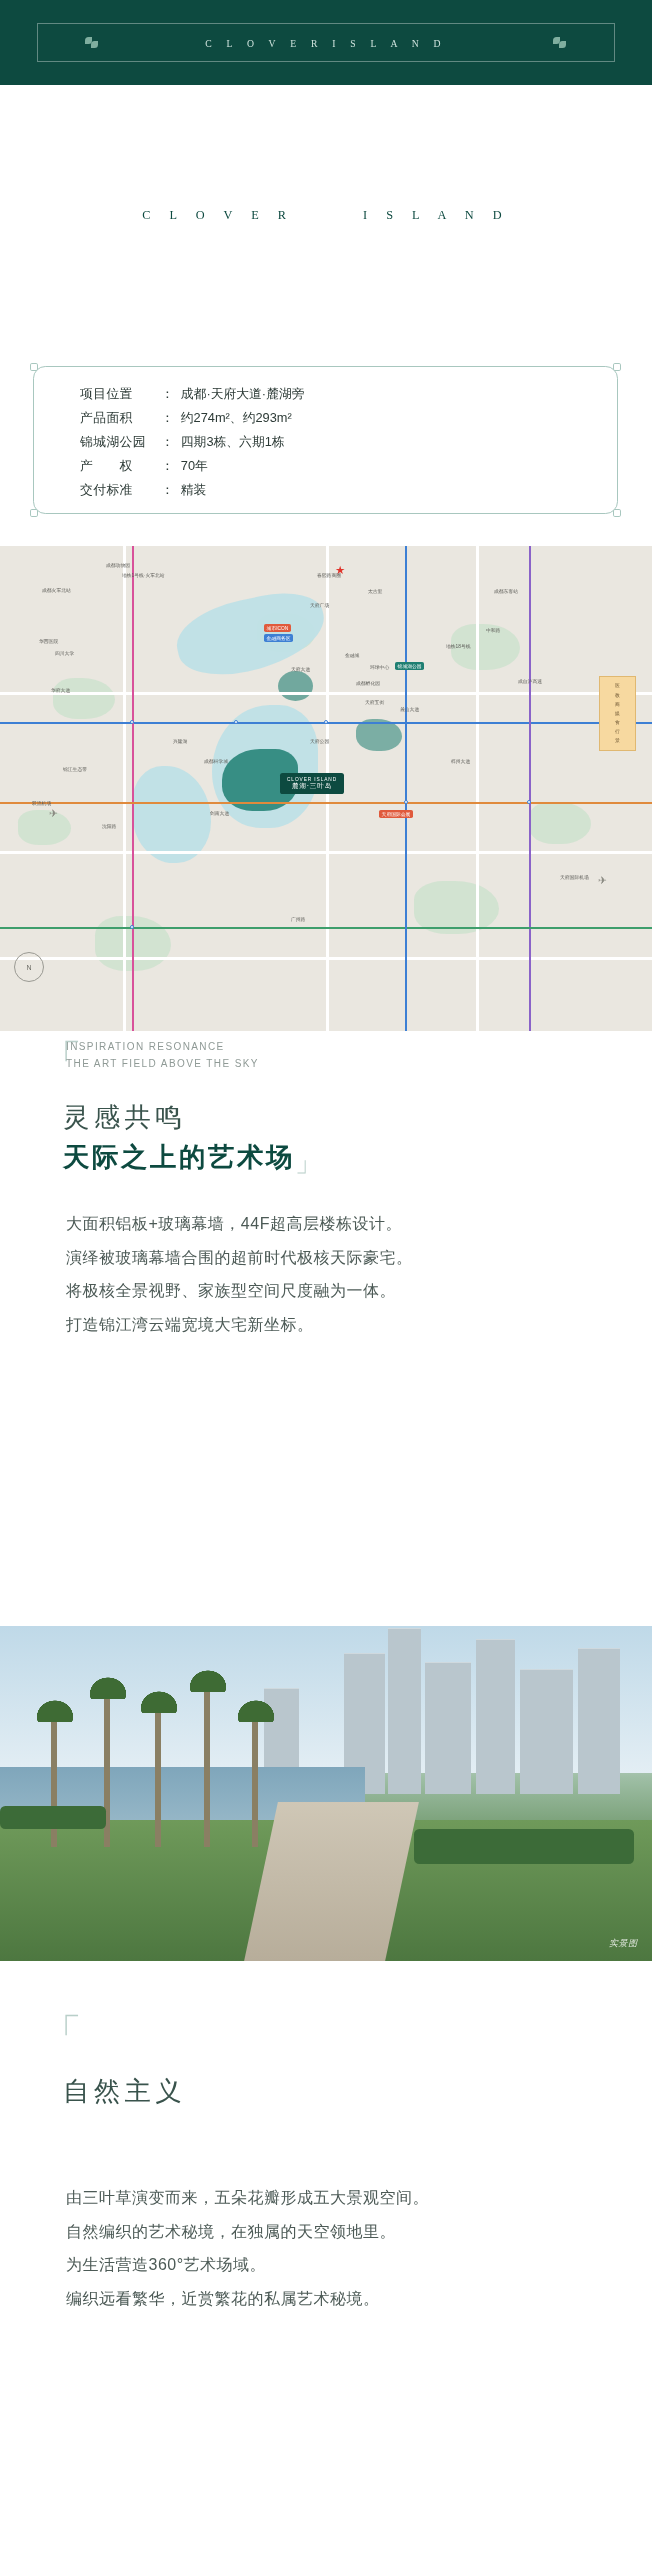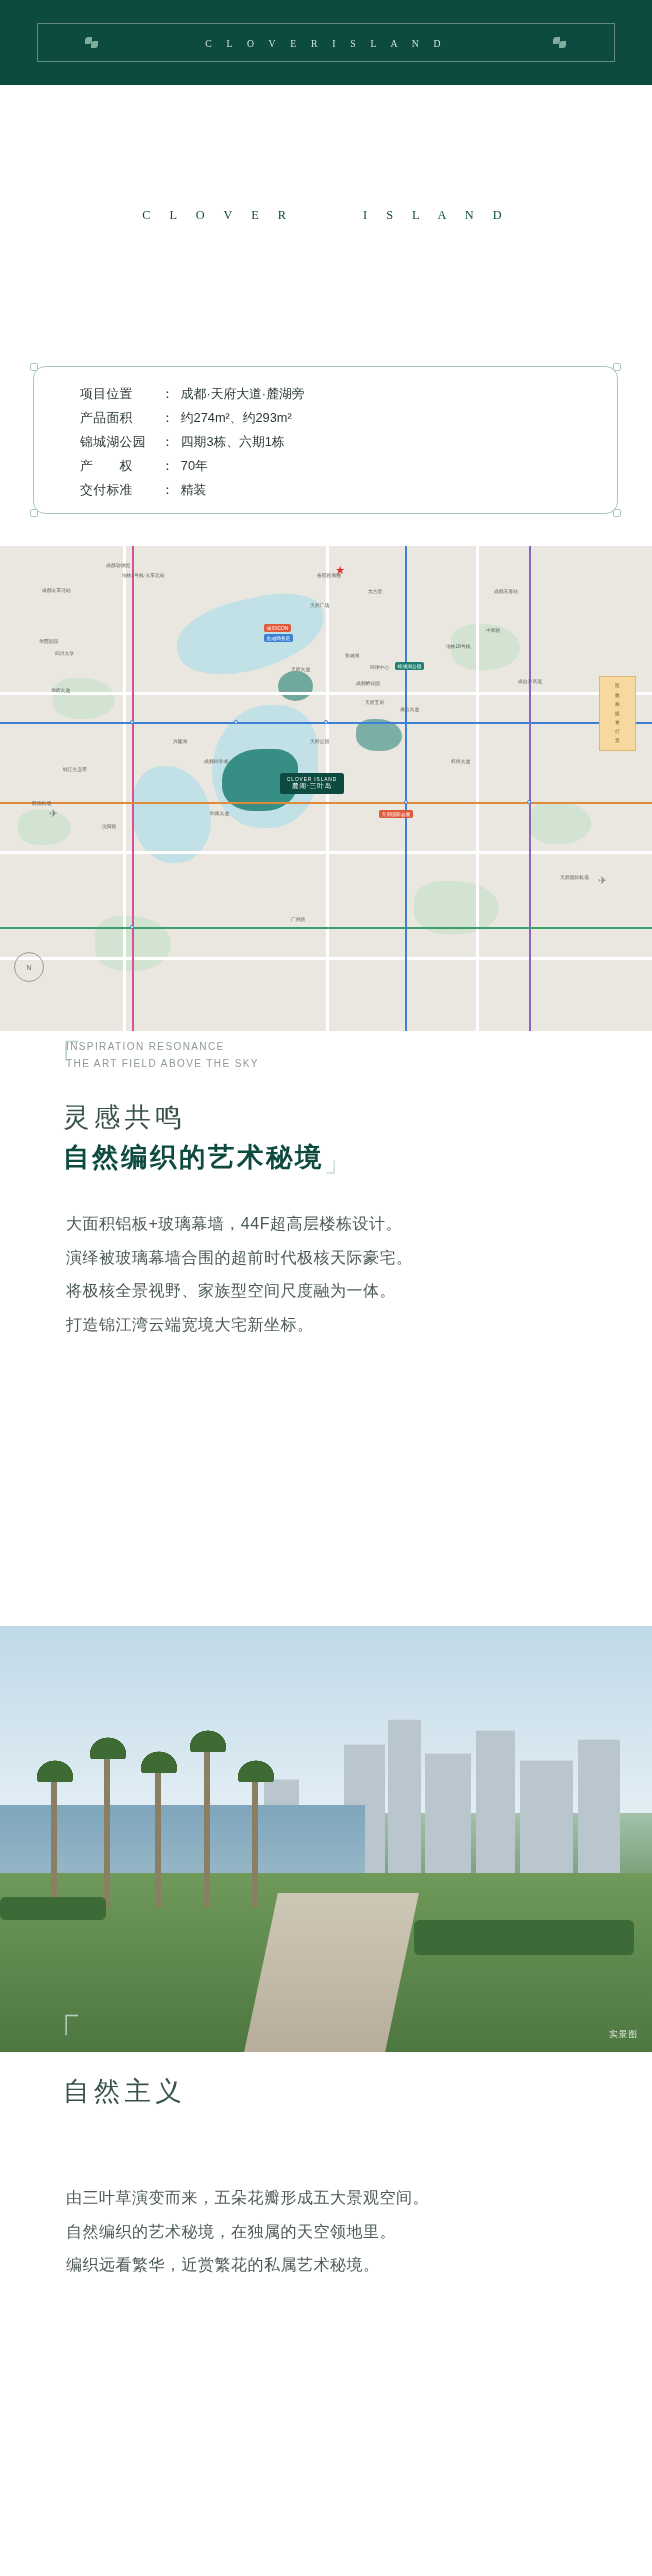--- a/index.html
+++ b/index.html
@@ -309,23 +309,24 @@
     left: 66px;
     font-size: 16px;
     line-height: 2.1;
     color: #4c5a56;
     letter-spacing: 0.5px;
   }
 
   
   .photo {
     position: absolute;
-    left: 0; width: 652px; height: 426px;
+    left: 0; width: 652px; height: 335px;
     overflow: hidden;
     background: linear-gradient(#cfe3ef 0%, #dde9f0 32%, #9fbfa6 45%, #5f8a57 70%, #3f6a3e 100%);
+    font-style: italic;
   }
   .sky {
     position: absolute; left:0; top:0; width:100%; height: 44%;
     background: linear-gradient(#bfd9e8, #e3eef4);
   }
   .skyline {
     position: absolute;
     bottom: 0;
     background: #b9c6cd;
     border-top: 0.9px solid #cfd9de;
@@ -522,21 +523,21 @@
 </div>
 
 <div class="section" style="top:1031px;height:344px;">
   <div class="quote-mark" style="top:8.8px;">「</div>
   <div class="eyebrow" style="top:8px;">
     <div>INSPIRATION RESONANCE</div>
     <div>THE ART FIELD ABOVE THE SKY</div>
   </div>
   <div class="head-cn-1" style="top:69px;">灵感共鸣</div>
   <div class="head-cn-2" style="top:109px;">
-    <span>自然编织的艺术秘境</span><span class="head-close">」</span>
+    <span>天际之上的艺术场</span><span class="head-close">」</span>
   </div>
   <div class="body-copy" style="top:176px;">
     <div>大面积铝板+玻璃幕墙，44F超高层楼栋设计。</div>
     <div>演绎被玻璃幕墙合围的超前时代极核天际豪宅。</div>
     <div>将极核全景视野、家族型空间尺度融为一体。</div>
     <div>打造锦江湾云端宽境大宅新坐标。</div>
   </div>
 </div>
 
 <div class="photo" style="top:1626px;">
@@ -560,16 +561,17 @@
   <div class="hedge" style="left:0;bottom:132px;width:106px;height:23px;"></div>
   <div class="photo-credit">实景图</div>
 </div>
 
 <div class="section" style="top:2005px;height:353px;">
   <div class="quote-mark" style="top:8.8px;">「</div>
   <div class="head-cn-1" style="top:69px;">自然主义</div>
   <div class="body-copy" style="top:176px;">
     <div>由三叶草演变而来，五朵花瓣形成五大景观空间。</div>
     <div>自然编织的艺术秘境，在独属的天空领地里。</div>
+    <div>为生活营造360°艺术场域。</div>
     <div>编织远看繁华，近赏繁花的私属艺术秘境。</div>
   </div>
 </div>
 
 
 </body></html>

